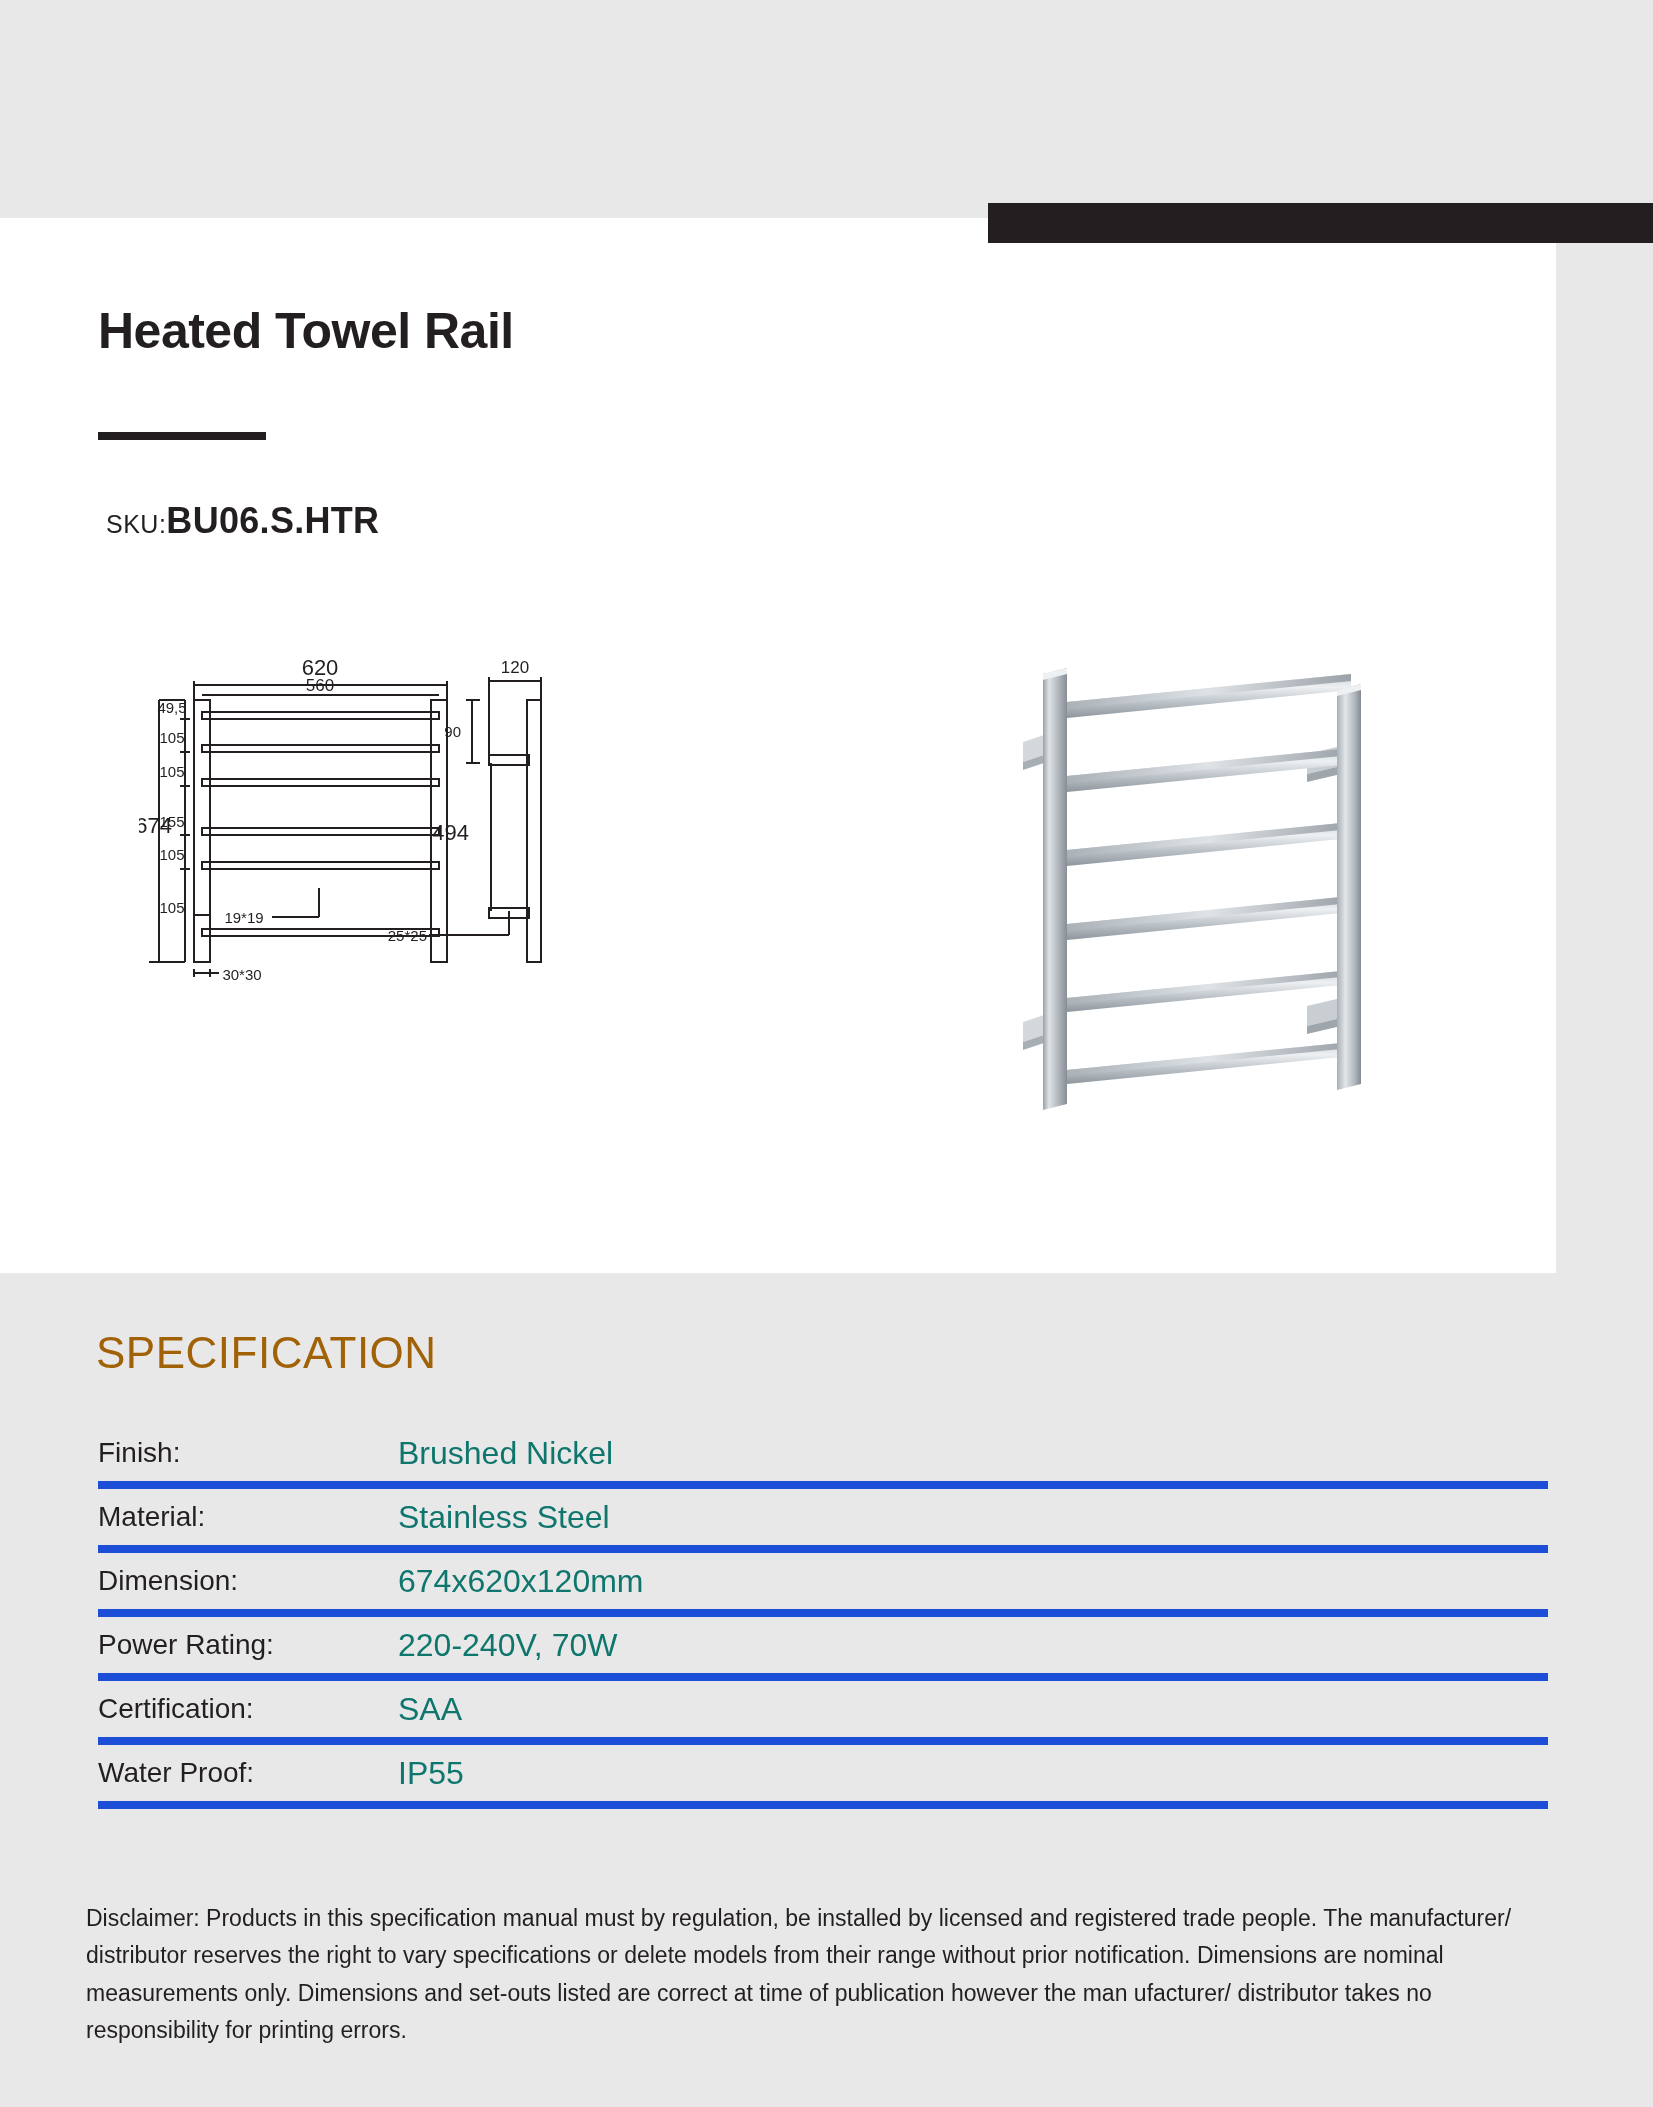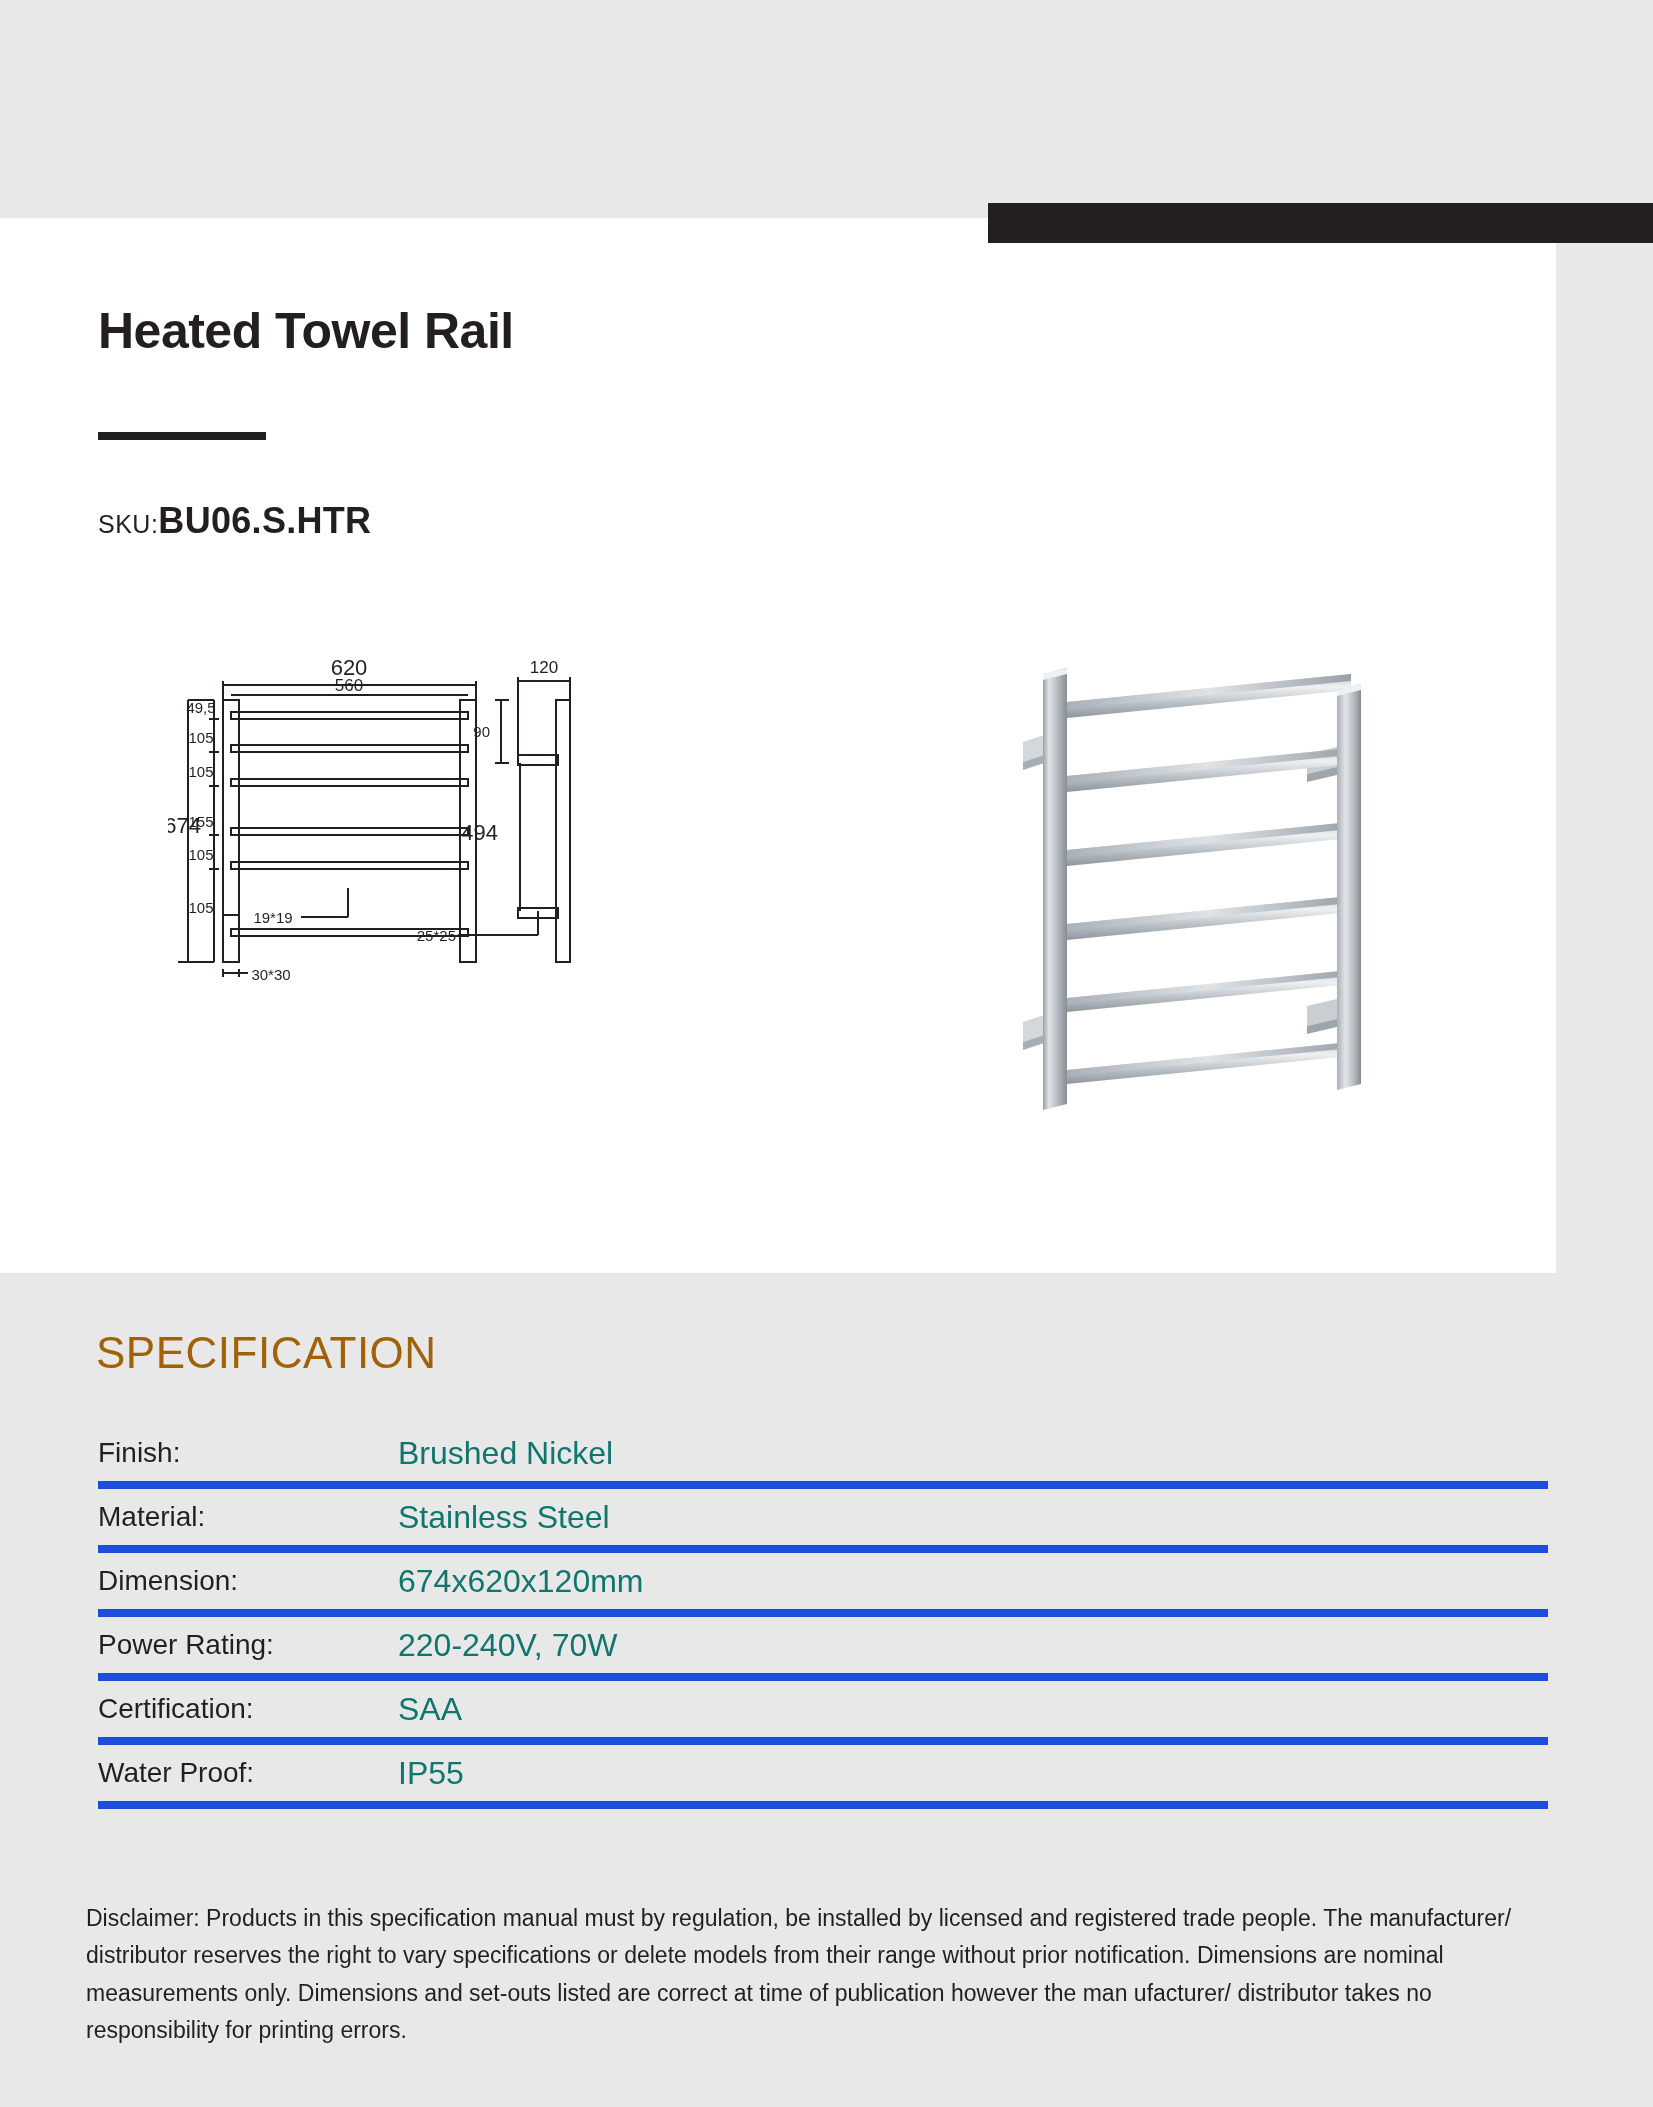--- a/index.html
+++ b/index.html
@@ -52,32 +52,33 @@
     position: absolute;
     left: 98px; top: 500px;
     display: flex;
     align-items: baseline;
     white-space: nowrap;
   }
   .sku-label {
     font-size: 25px;
     color: #231f20;
     letter-spacing: 0.5px;
+    margin-left: 8px;
   }
   .sku-value {
     font-size: 36px;
     font-weight: bold;
     color: #231f20;
     letter-spacing: 0.3px;
   }
 
   
   .drawing {
     position: absolute;
-    left: 168px; top: 655px;
+    left: 139px; top: 655px;
     width: 660px; height: 480px; text-align: center;
   }
   .drawing svg { display: block; }
 
   
   .photo {
     position: absolute;
     left: 985px; top: 650px;
     width: 410px; height: 470px;
   }

